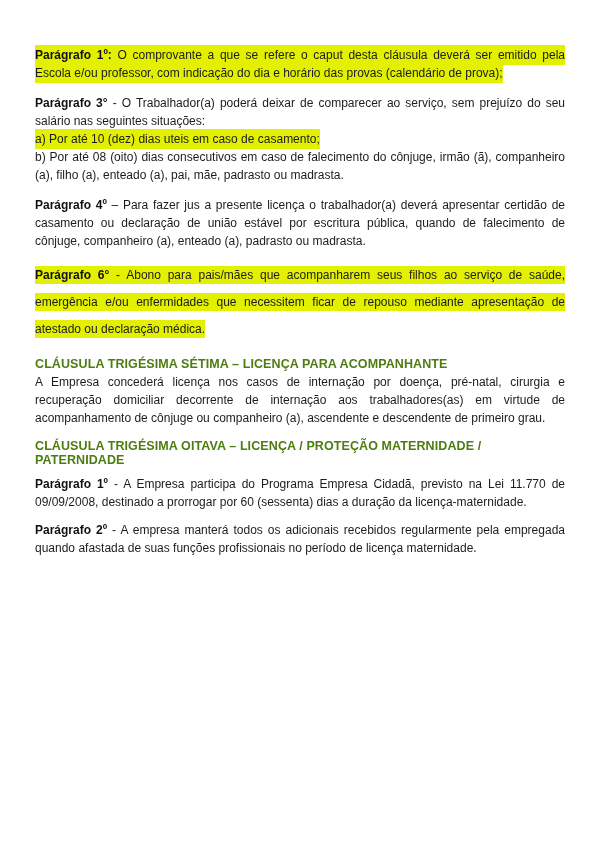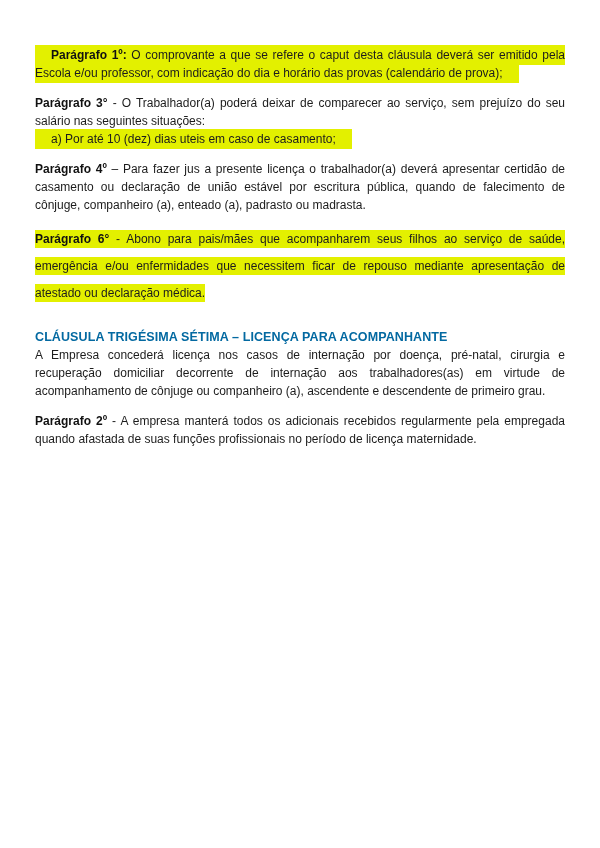--- a/index.html
+++ b/index.html
@@ -17,68 +17,73 @@
     width: 600px; height: 848px;
     padding: 46px 35px 0 35px;
   }
   p {
     margin: 0 0 12px 0;
     text-align: justify;
     line-height: 18px;
   }
   p.spaced {
     line-height: 27px;
-    margin-bottom: 23px;
+    margin-bottom: 14px;
   }
   h2 {
     font-size: 12.5px;
     font-weight: bold;
     margin: 0 0 2px 0;
-    color: #0369a1;
+    color: #4d7c0f;
     letter-spacing: 0.1px;
   }
   h2.gap-below { margin-bottom: 8px; }
   .tight { margin-bottom: 10px; }
   b.lbl { font-weight: bold; color: #111; }
   .hl {
     background: #e3f000;
-    padding: 3px 16px;
+    padding: 3px 0;
   }
   .hl-sp {
     padding: 2px 0;
   }
 </style>
 </head>
 <body>
 
 <div class="page">
 
   <p>
     <span class="hl"><b class="lbl">Parágrafo 1º:</b><span> O comprovante a que se refere o caput desta cláusula deverá ser emitido pela Escola e/ou professor, com indicação do dia e horário das provas (calendário de prova);</span></span>
   </p>
 
 
   <p>
     <b class="lbl">Parágrafo 3°</b><span> - O Trabalhador(a) poderá deixar de comparecer ao serviço, sem prejuízo do seu salário nas seguintes situações:</span><br>
     <span class="hl">a) Por até 10 (dez) dias uteis em caso de casamento;</span><br>
+    <span>b) Por até 08 (oito) dias consecutivos em caso de falecimento do cônjuge, irmão (ã), companheiro (a), filho (a), enteado (a), pai, mãe, padrasto ou madrasta.</span>
   </p>
 
   <p>
     <b class="lbl">Parágrafo 4º</b><span> – Para fazer jus a presente licença o trabalhador(a) deverá apresentar certidão de casamento ou declaração de união estável por escritura pública, quando de falecimento de cônjuge, companheiro (a), enteado (a), padrasto ou madrasta.</span>
   </p>
 
 
   <p class="spaced">
     <span class="hl hl-sp"><b class="lbl">Parágrafo 6°</b><span> - Abono para pais/mães que acompanharem seus filhos ao serviço de saúde, emergência e/ou enfermidades que necessitem ficar de repouso mediante apresentação de atestado ou declaração médica.</span></span>
   </p>
 
   <h2>CLÁUSULA TRIGÉSIMA SÉTIMA – LICENÇA PARA ACOMPANHANTE</h2>
   <p>A Empresa concederá licença nos casos de internação por doença, pré-natal, cirurgia e recuperação domiciliar decorrente de internação aos trabalhadores(as) em virtude de acompanhamento de cônjuge ou companheiro (a), ascendente e descendente de primeiro grau.</p>
 
 
 
+  <h2 class="gap-below">CLÁUSULA TRIGÉSIMA OITAVA – LICENÇA / PROTEÇÃO MATERNIDADE / PATERNIDADE</h2>
 
+  <p class="tight">
+    <b class="lbl">Parágrafo 1º</b><span> - A Empresa participa do Programa Empresa Cidadã, previsto na Lei 11.770 de 09/09/2008, destinado a prorrogar por 60 (sessenta) dias a duração da licença-maternidade.</span>
+  </p>
 
   <p>
     <b class="lbl">Parágrafo 2º</b><span> - A empresa manterá todos os adicionais recebidos regularmente pela empregada quando afastada de suas funções profissionais no período de licença maternidade.</span>
   </p>
 
 </div>
 
 </body></html>

